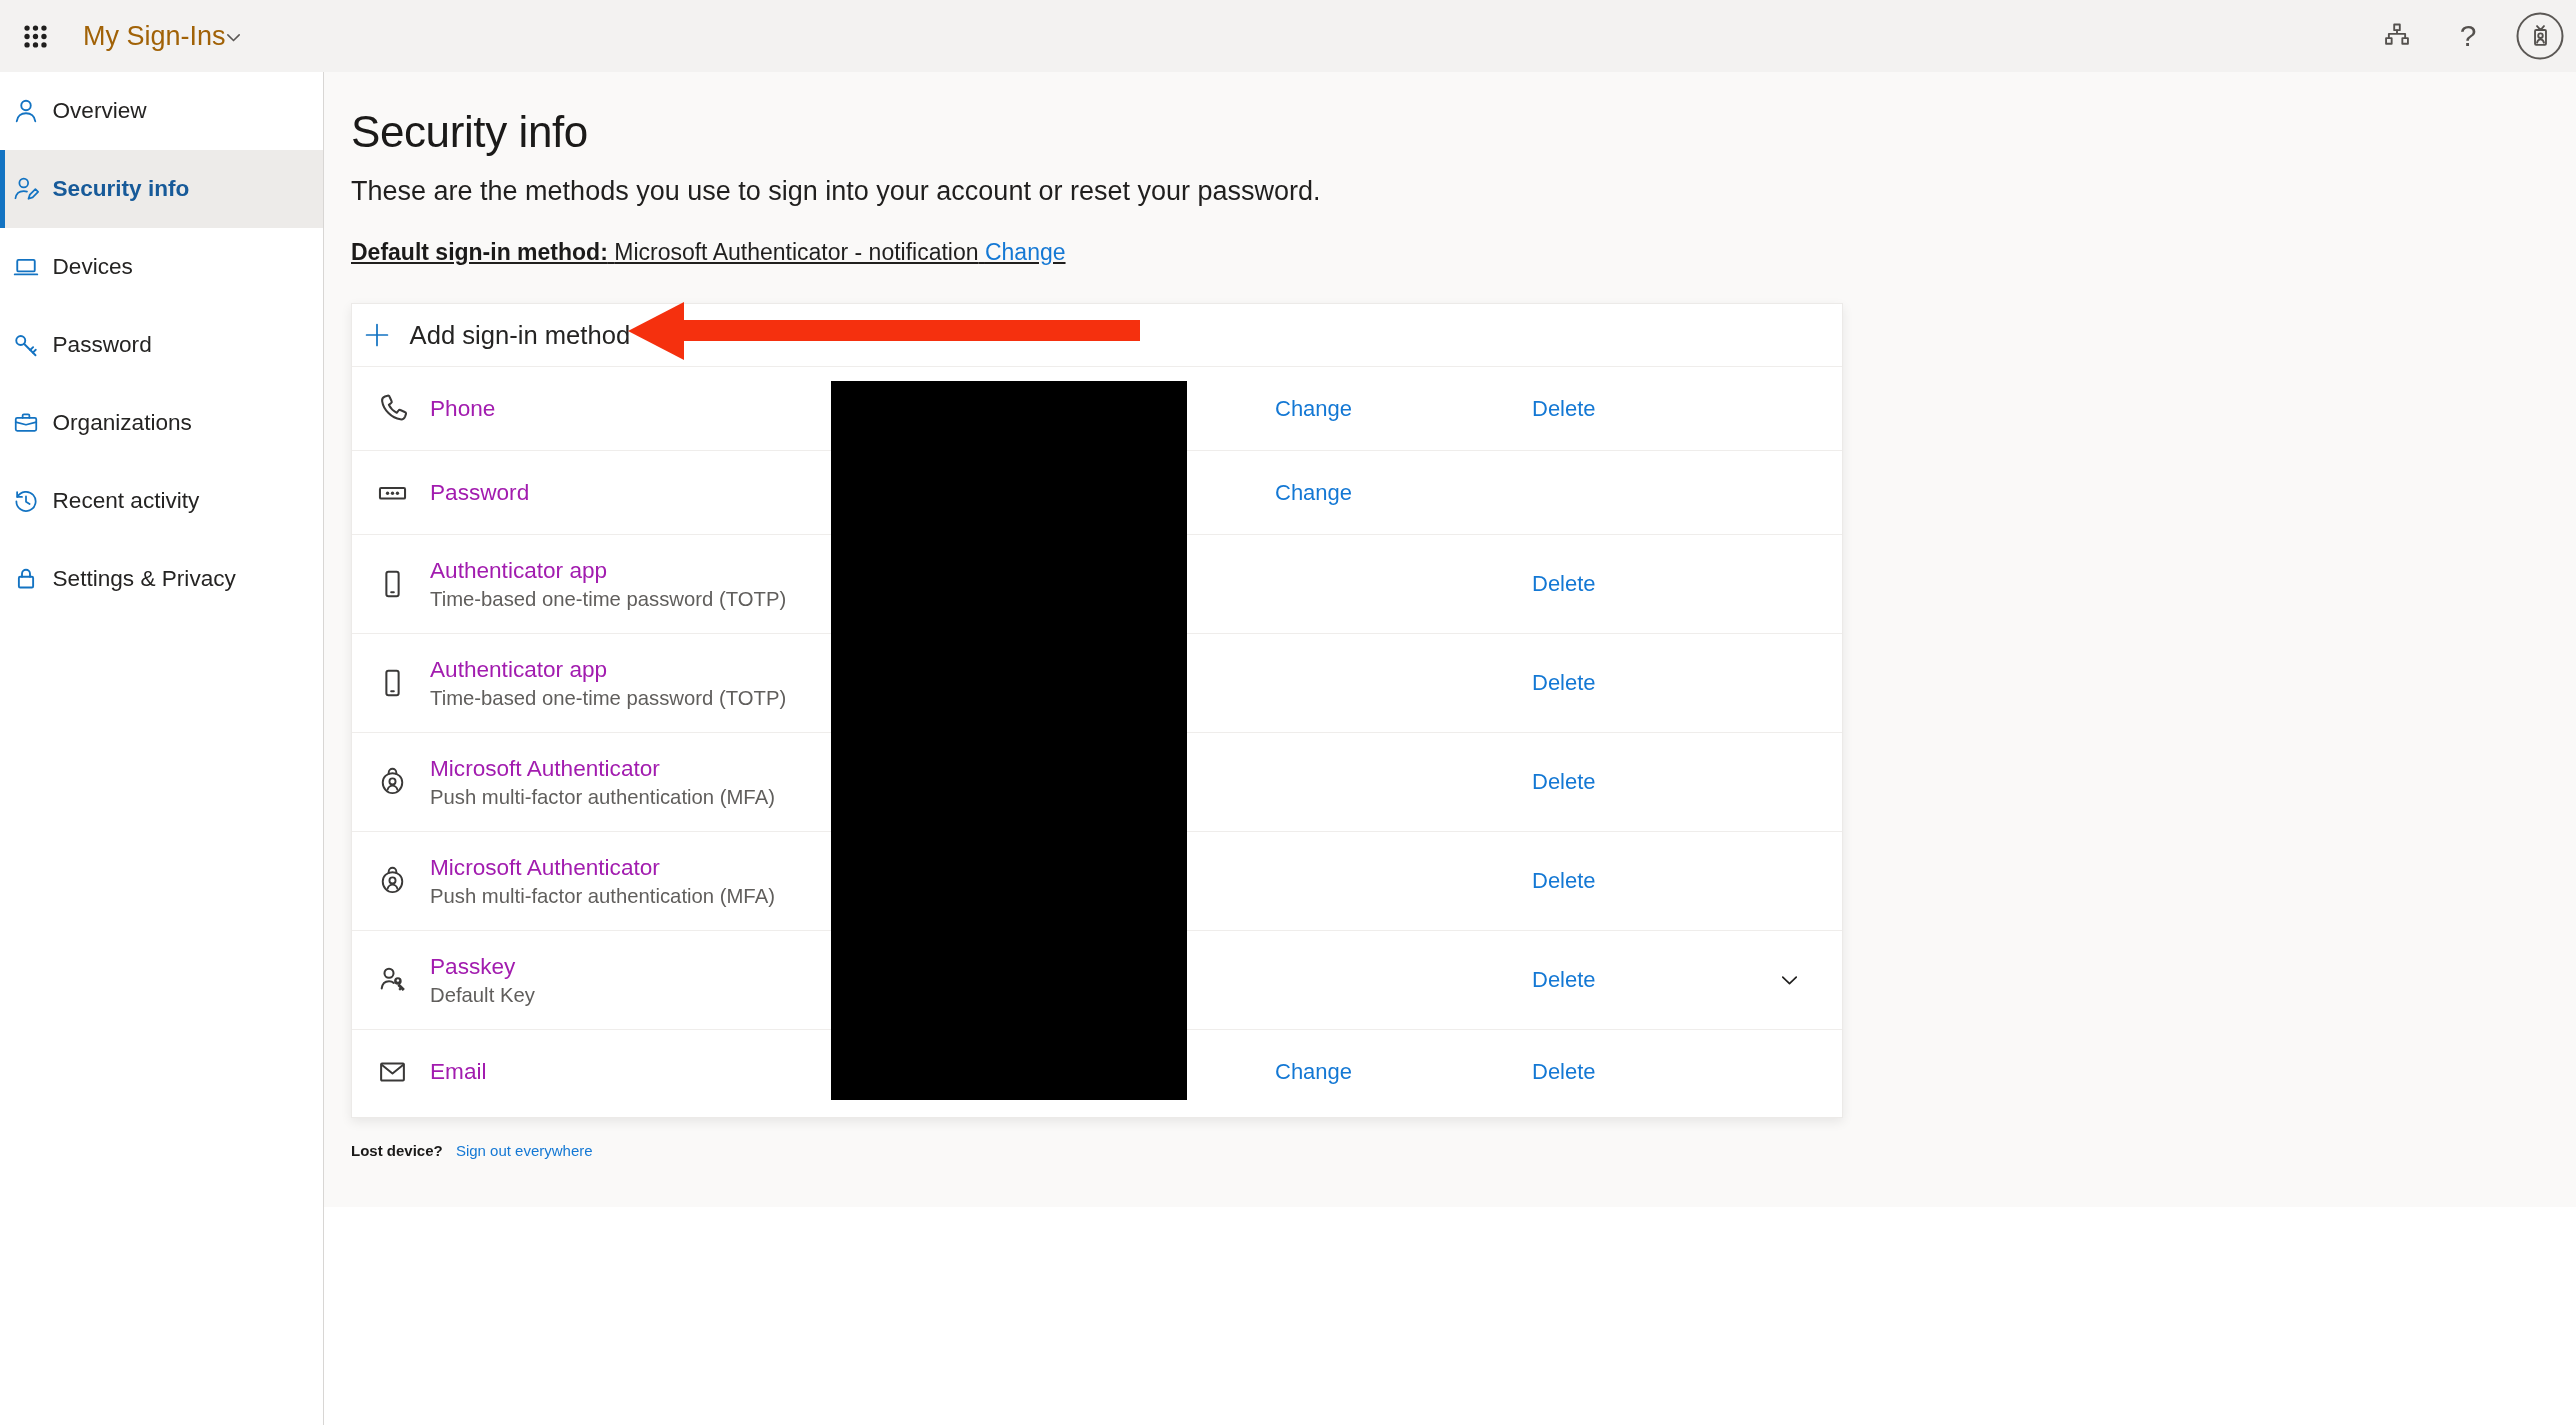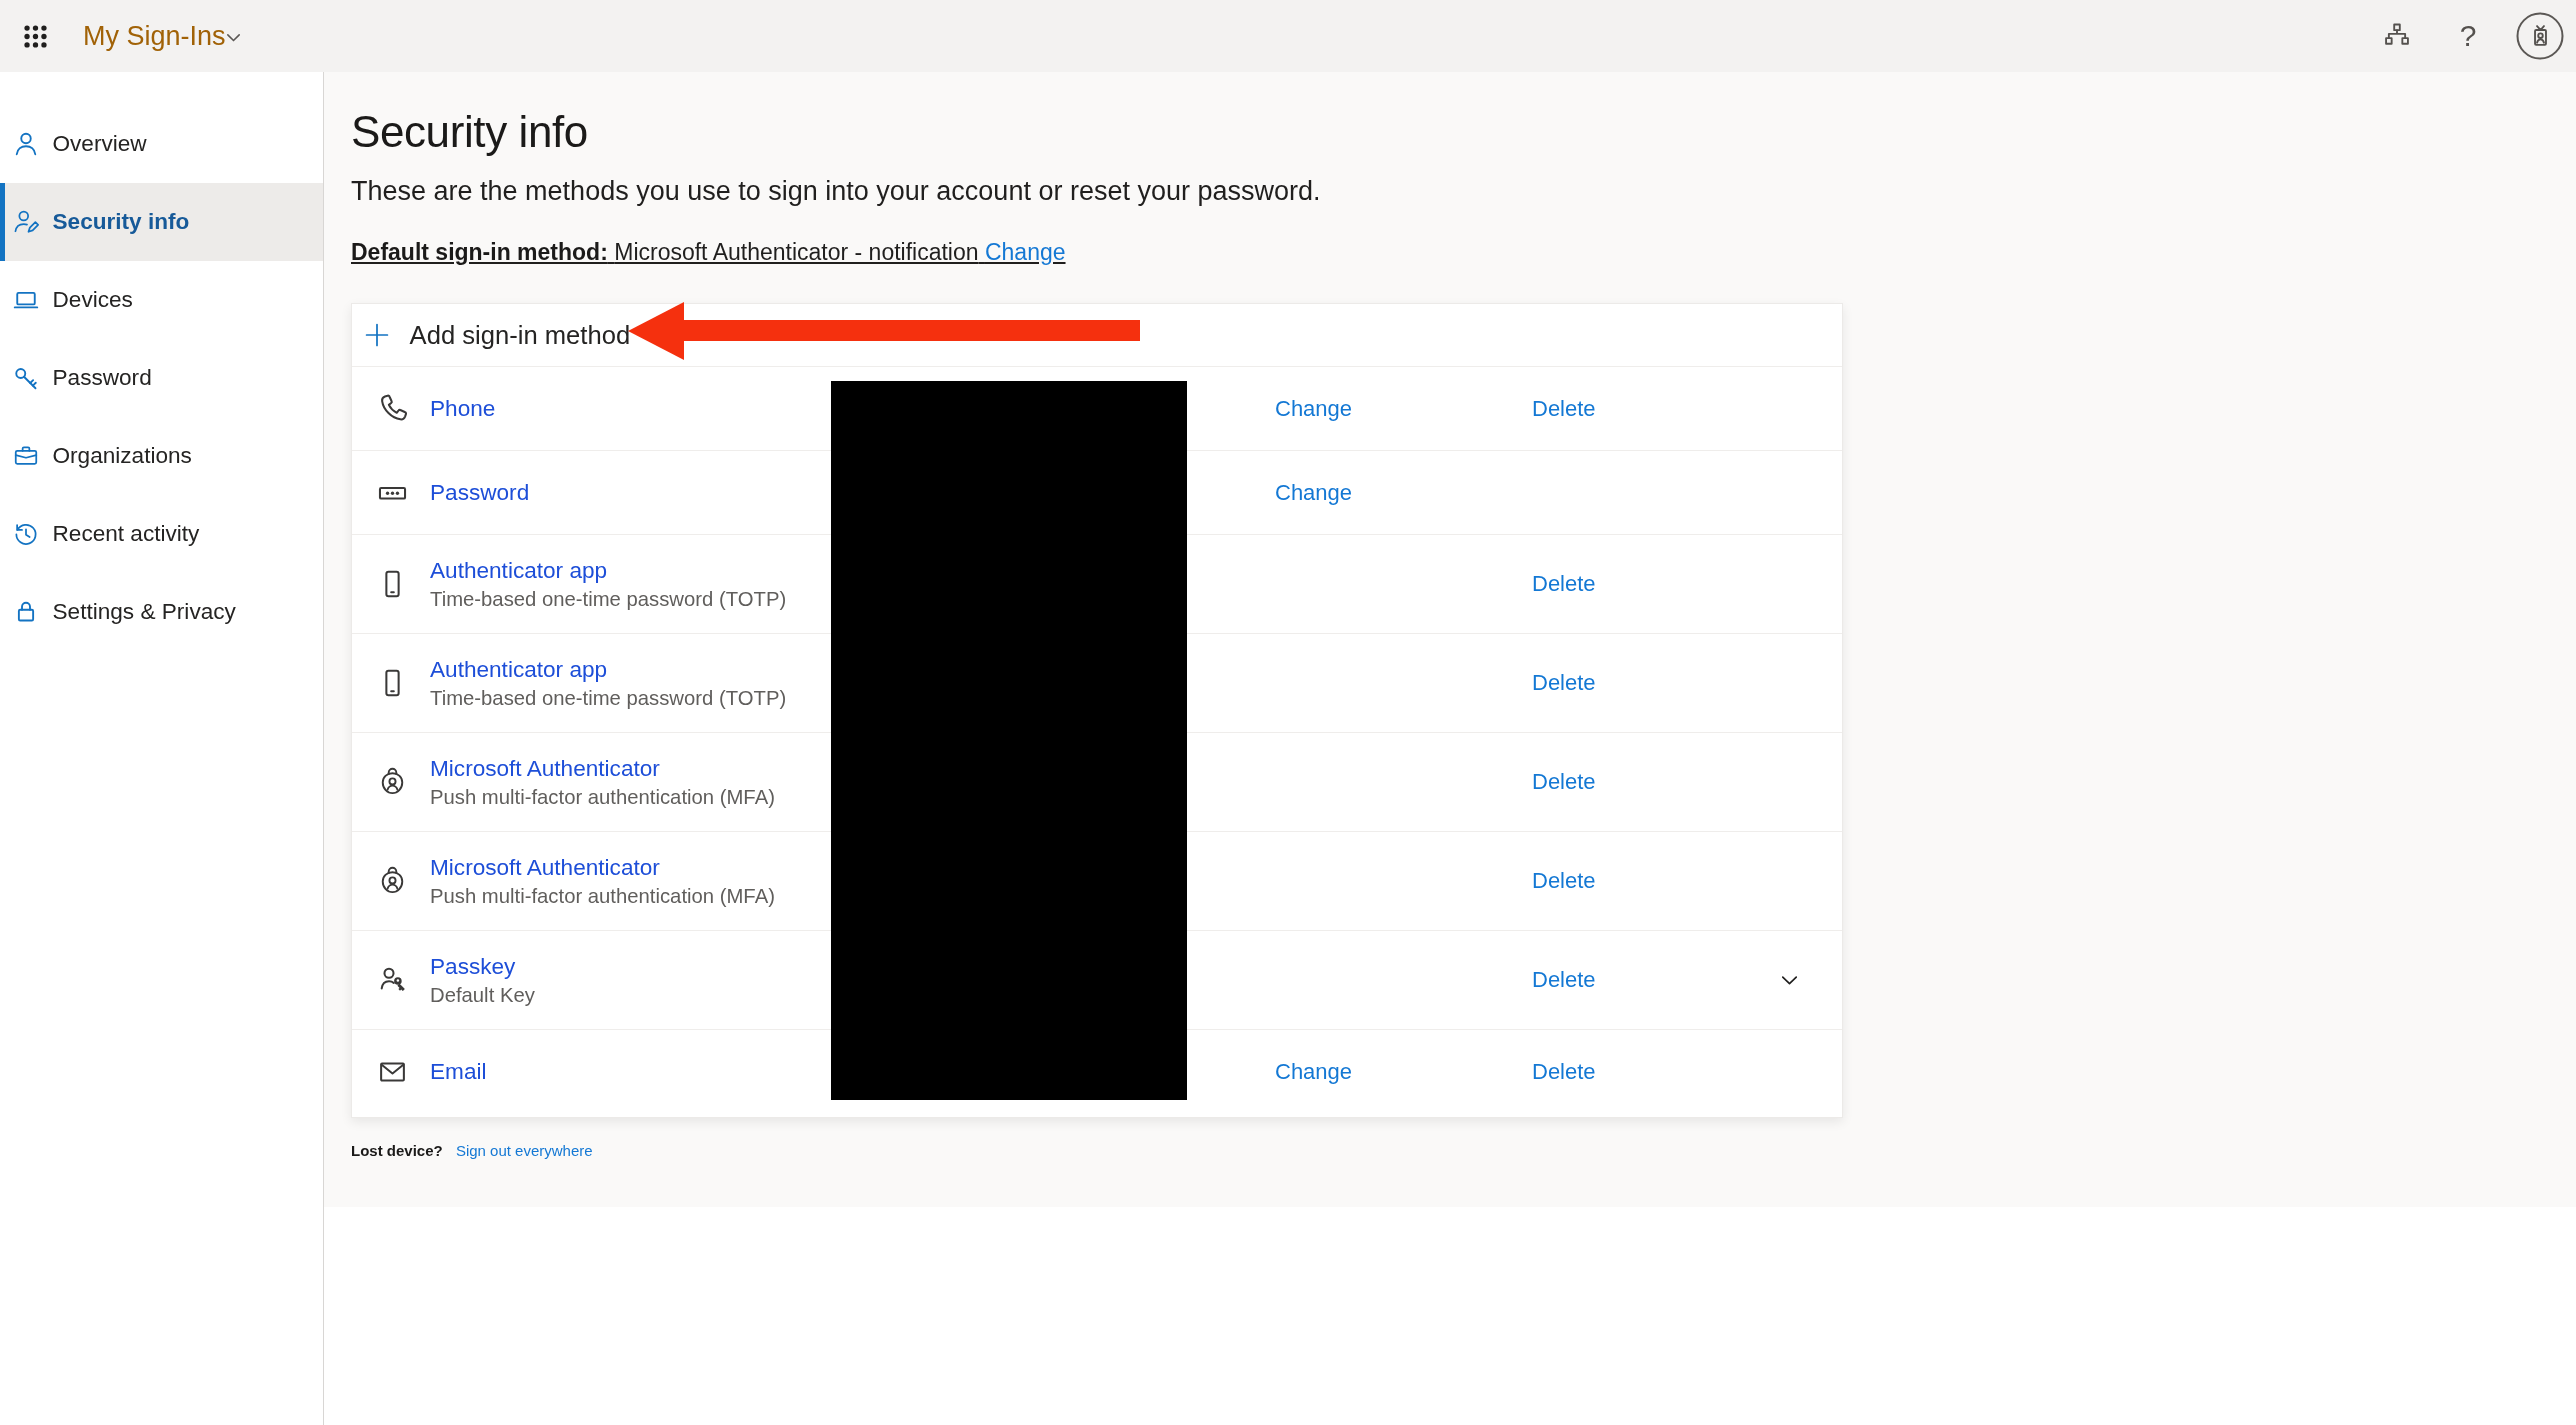--- a/index.html
+++ b/index.html
@@ -17,21 +17,21 @@
   .waffle { position: absolute; left: 21px; top: 22px; width: 29px; height: 29px; cursor: pointer; color: #201f1e; }
   .app-title { position: absolute; left: 75px; top: 50%; transform: translateY(-50%); font-size: 27px; color: #a16207; white-space: nowrap; cursor: pointer; margin-left: 8px; }
   .hdr-chevron { position: absolute; left: 223px; top: 27px; width: 21px; height: 21px; color: #5b5855; cursor: pointer; }
   .hdr-icon { position: absolute; top: 50%; transform: translate(-50%,-50%); color: #54514e; cursor: pointer; }
   .org-icon { left: 2397px; width: 32px; height: 32px; }
   .help-icon { left: 2468px; font-size: 30px; color: #54514e; font-weight: 400; }
   .avatar { left: 2540px; width: 47px; height: 47px; border: 2.3px solid #5b5855; border-radius: 50%; display: flex; align-items: center; justify-content: center; }
   .avatar svg { width: 32px; height: 32px; }
 
   
-  .sidebar { position: absolute; left: 0; top: 72px; bottom: 0; width: 324px; background: #fff; border-right: 1.5px solid #d8d6d4; padding-top: 33px; z-index: 10; }
+  .sidebar { position: absolute; left: 0; top: 72px; bottom: 0; width: 324px; background: #fff; border-right: 1.5px solid #d8d6d4; z-index: 10; }
   .nav-item { position: relative; height: 78px; display: flex; align-items: center; padding-left: 10.5px; cursor: pointer; }
   .nav-item.selected { background: #edebe9; }
   .nav-item.selected::before { content: ""; position: absolute; left: 0; top: 0; bottom: 0; width: 4.5px; background: var(--nav-blue); }
   .nav-item.selected { padding-left: 10.5px; }
   .nav-icon { width: 30px; height: 30px; margin-right: 12px; color: var(--nav-blue); flex: none; }
   .nav-label { font-size: 22.6px; color: #252423; white-space: nowrap; }
   .nav-item.selected .nav-label { color: var(--sel-text); font-weight: bold; }
 
   
   .main { position: absolute; left: 324px; top: 72px; width: 2252px; height: 1135px; background: #faf9f8; }
@@ -46,21 +46,21 @@
   .add-row { position: relative; height: 62px; display: flex; align-items: center; padding-left: 9px; cursor: pointer; }
   .plus-icon { width: 32px; height: 32px; color: var(--nav-blue); flex: none; }
   .add-label { margin-left: 16.6px; font-size: 25.6px; color: #252423; white-space: nowrap; }
 
   .row { position: relative; border-top: 1.5px solid #efedeb; }
   .row.single { height: 84px; }
   .row.double { height: 99px; }
   .icon-cell { position: absolute; left: 22.6px; top: 50%; transform: translateY(-50%); width: 35px; height: 35px; color: #3a3938; }
   .icon-cell svg { width: 35px; height: 35px; }
   .labels { position: absolute; left: 78px; top: 50%; transform: translateY(-50%); }
-  .m-name   { font-size: 22.6px; line-height: 30px; color: #1d4ed8; white-space: nowrap; }
+  .m-name   { font-size: 22.6px; line-height: 30px; color: #a21caf; white-space: nowrap; }
   .m-detail { font-size: 20.3px; line-height: 27px; color: #605e5c; white-space: nowrap; }
   .slot { position: absolute; top: 50%; transform: translateY(-50%); font-size: 22px; color: var(--link-blue); cursor: pointer; white-space: nowrap; }
   .slot.change { left: 923px; }
   .slot.delete { left: 1180px; }
   .chev { position: absolute; left: 1424px; top: 50%; transform: translateY(-50%); width: 27px; height: 27px; color: #201f1e; cursor: pointer; }
 
   .redaction { position: absolute; left: 479px; top: 77px; width: 356px; height: 719px; background: #000; z-index: 5; }
 
   
   .arrow-head { position: absolute; left: 304px; top: 230px; width: 0; height: 0;

